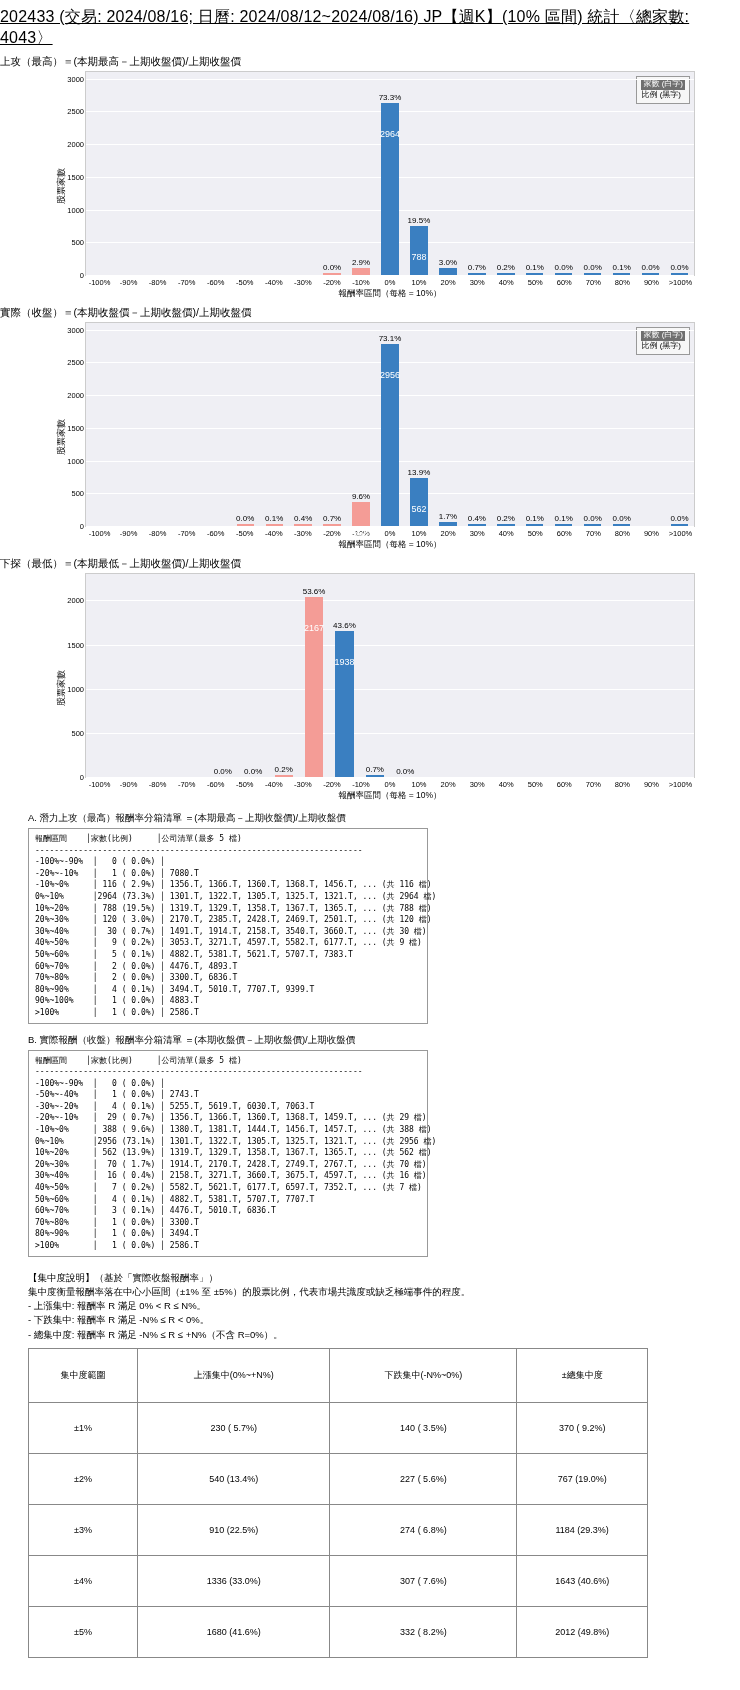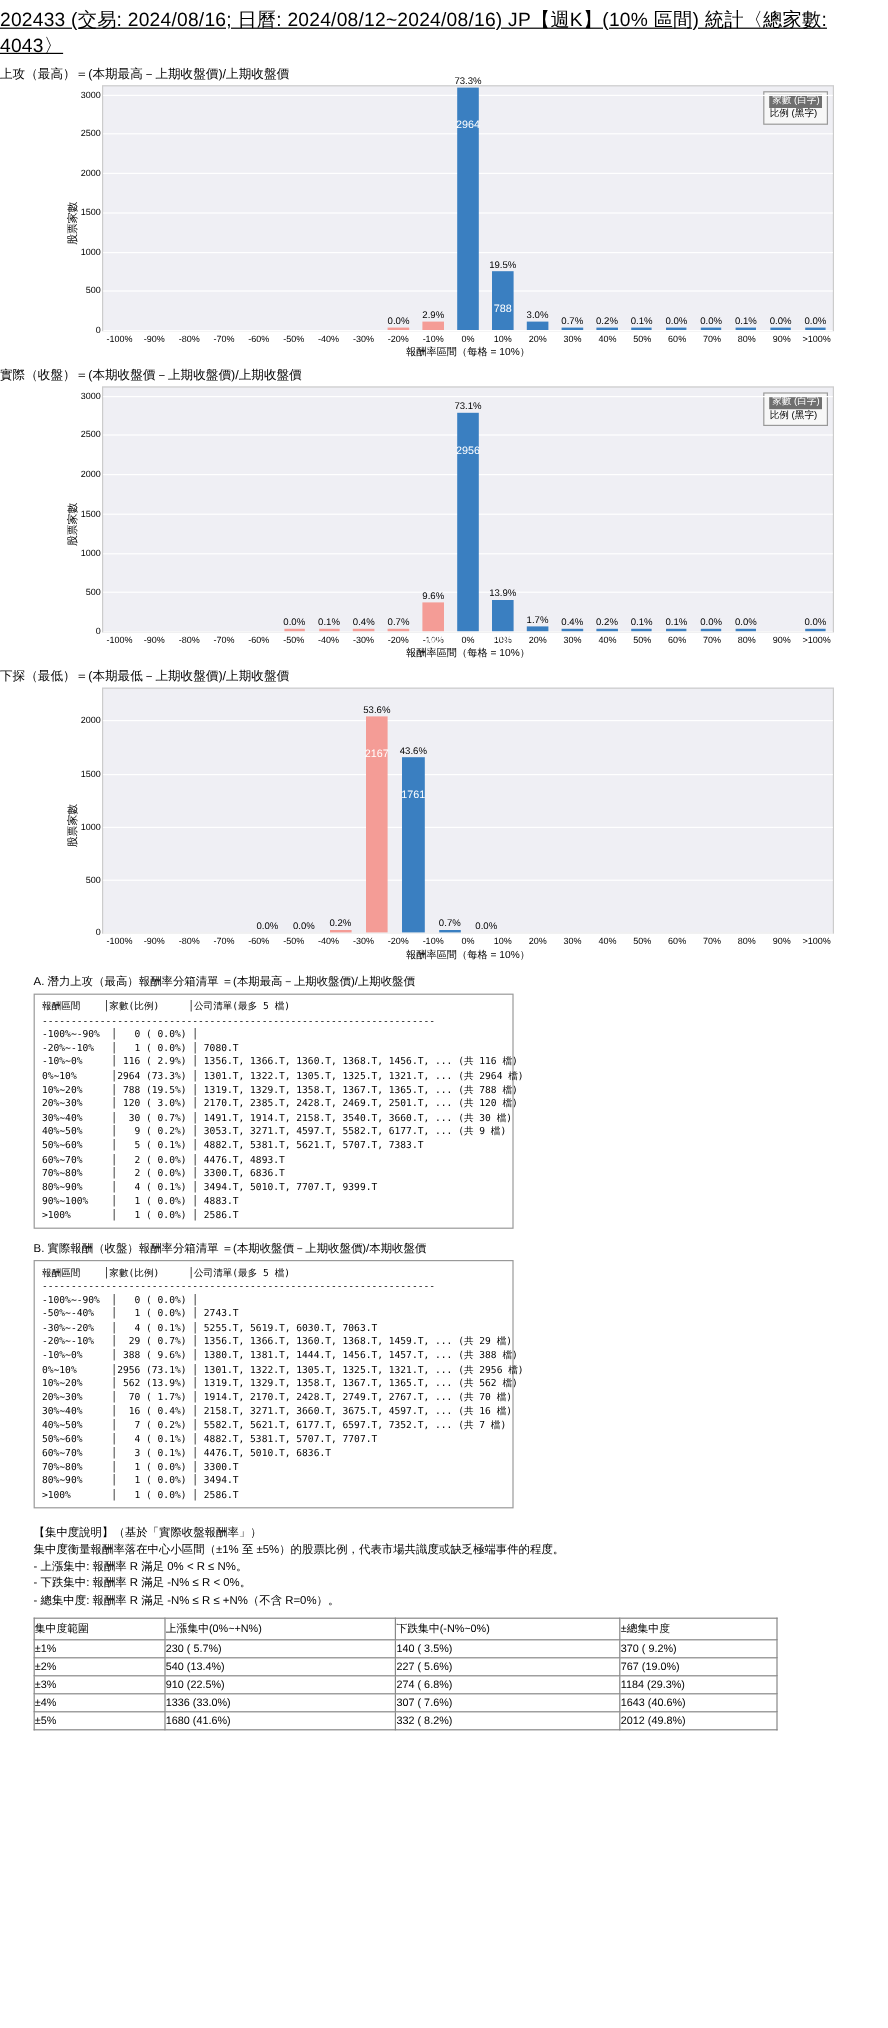--- a/index.html
+++ b/index.html
@@ -151,22 +151,22 @@
     line-height:1.5;
   }
   table.conc{
     margin:6px 0 0 28px;
     border-collapse:collapse;
     width:620px;
     font-size:9px;
   }
   table.conc th, table.conc td{
     border:1px solid #888;
-    text-align:left;
-    padding:2px 0;
+    text-align:center;
+    padding:20px 0;
   }
   table.conc th{background:#ffffff;font-weight:normal;}
 </style>
 </head>
 <body>
 
 <div class="page">
 
   <div class="title">202433 (交易: 2024/08/16; 日曆: 2024/08/12~2024/08/16) JP【週K】(10% 區間) 統計〈總家數: 4043〉</div>
 
@@ -222,21 +222,21 @@
               <div class="bar down" style="height: 2px;">
                 <div class="pct">0.0%</div>
               </div>
             </div>
             <div class="bar-cell">
               <div class="bar down" style="height: 7.1471px;">
                 <div class="pct">2.9%</div>
               </div>
             </div>
             <div class="bar-cell">
-              <div class="bar up" style="height: 202px;">
+              <div class="bar up" style="height: 172px;">
                 <div class="pct">73.3%</div>
                 <div class="cnt">2964</div>
               </div>
             </div>
             <div class="bar-cell">
               <div class="bar up" style="height: 48.551px;">
                 <div class="pct">19.5%</div>
                 <div class="cnt">788</div>
               </div>
             </div>
@@ -379,21 +379,21 @@
                 <div class="cnt">388</div>
               </div>
             </div>
             <div class="bar-cell">
               <div class="bar up" style="height: 182.128px;">
                 <div class="pct">73.1%</div>
                 <div class="cnt">2956</div>
               </div>
             </div>
             <div class="bar-cell">
-              <div class="bar up" style="height: 26px;">
+              <div class="bar up" style="height: 48px;">
                 <div class="pct">13.9%</div>
                 <div class="cnt">562</div>
               </div>
             </div>
             <div class="bar-cell">
               <div class="bar up" style="height: 4.3129px;">
                 <div class="pct">1.7%</div>
               </div>
             </div>
             <div class="bar-cell">
@@ -508,21 +508,21 @@
             </div>
             <div class="bar-cell">
               <div class="bar down" style="height: 179.955px;">
                 <div class="pct">53.6%</div>
                 <div class="cnt">2167</div>
               </div>
             </div>
             <div class="bar-cell">
               <div class="bar up" style="height: 146.24px;">
                 <div class="pct">43.6%</div>
-                <div class="cnt">1761</div>
+                <div class="cnt">1938</div>
               </div>
             </div>
             <div class="bar-cell">
               <div class="bar up" style="height: 2.32522px;">
                 <div class="pct">0.7%</div>
               </div>
             </div>
             <div class="bar-cell">
               <div class="bar up" style="height: 0px;">
                 <div class="pct">0.0%</div>
@@ -598,21 +598,21 @@
 40%~50%     │   9 ( 0.2%) │ 3053.T, 3271.T, 4597.T, 5582.T, 6177.T, ... (共 9 檔)
 50%~60%     │   5 ( 0.1%) │ 4882.T, 5381.T, 5621.T, 5707.T, 7383.T
 60%~70%     │   2 ( 0.0%) │ 4476.T, 4893.T
 70%~80%     │   2 ( 0.0%) │ 3300.T, 6836.T
 80%~90%     │   4 ( 0.1%) │ 3494.T, 5010.T, 7707.T, 9399.T
 90%~100%    │   1 ( 0.0%) │ 4883.T
 &gt;100%       │   1 ( 0.0%) │ 2586.T</div>
   </div>
 
   <div class="section">
-    <div class="sec-head">B. 實際報酬（收盤）報酬率分箱清單 ＝(本期收盤價－上期收盤價)/本期收盤價</div>
+    <div class="sec-head">B. 實際報酬（收盤）報酬率分箱清單 ＝(本期收盤價－上期收盤價)/上期收盤價</div>
     <div class="mono-box">報酬區間    │家數(比例)     │公司清單(最多 5 檔)
 --------------------------------------------------------------------
 -100%~-90%  │   0 ( 0.0%) │
 -50%~-40%   │   1 ( 0.0%) │ 2743.T
 -30%~-20%   │   4 ( 0.1%) │ 5255.T, 5619.T, 6030.T, 7063.T
 -20%~-10%   │  29 ( 0.7%) │ 1356.T, 1366.T, 1360.T, 1368.T, 1459.T, ... (共 29 檔)
 -10%~0%     │ 388 ( 9.6%) │ 1380.T, 1381.T, 1444.T, 1456.T, 1457.T, ... (共 388 檔)
 0%~10%      │2956 (73.1%) │ 1301.T, 1322.T, 1305.T, 1325.T, 1321.T, ... (共 2956 檔)
 10%~20%     │ 562 (13.9%) │ 1319.T, 1329.T, 1358.T, 1367.T, 1365.T, ... (共 562 檔)
 20%~30%     │  70 ( 1.7%) │ 1914.T, 2170.T, 2428.T, 2749.T, 2767.T, ... (共 70 檔)

